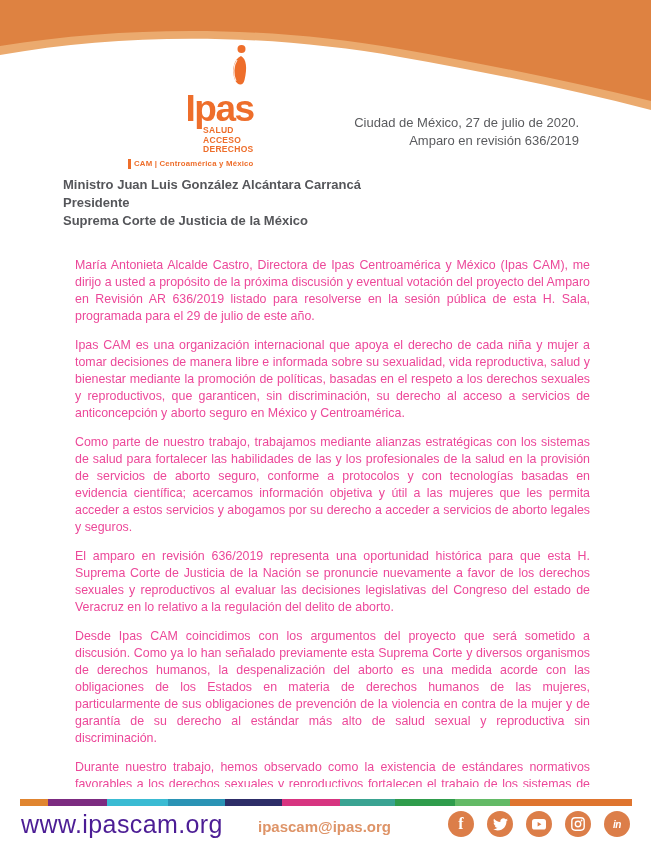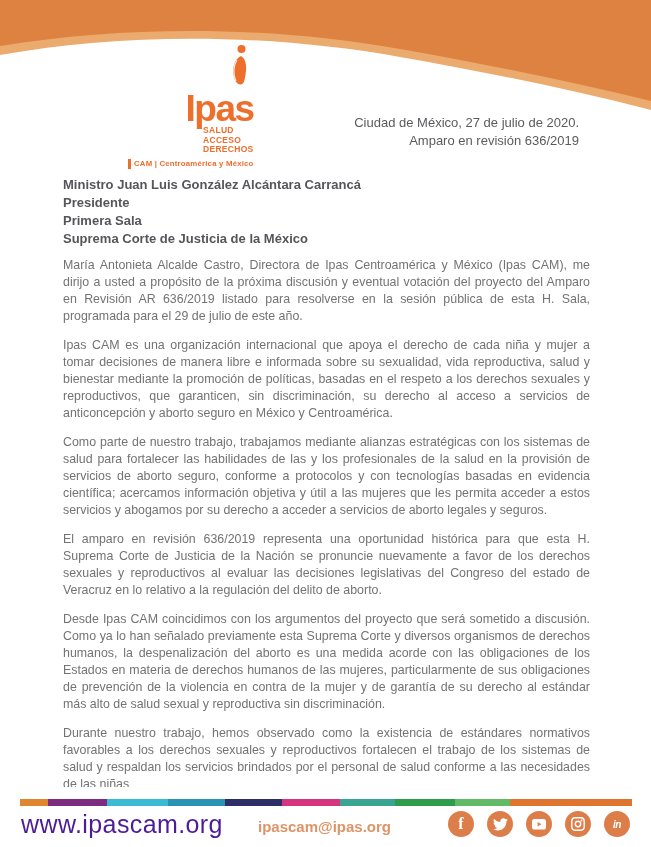--- a/index.html
+++ b/index.html
@@ -44,21 +44,21 @@
   .recipient {
     position: absolute; top: 176px; left: 63px;
     font-weight: bold; font-size: 13px; line-height: 18px; color: #55565a;
   }
   .bodytext {
     position: absolute; top: 257px; left: 63px; width: 527px; height: 530px;
     overflow: hidden;
   }
   .bodytext p {
     font-size: 12.4px; line-height: 17px; text-align: justify;
-    color: #737373; margin-bottom: 12px;
+    color: #ec4899; margin-bottom: 12px; margin-left: 12px;
   }
 
   
   .footer-stripe {
     position: absolute; top. 0; top: 799px; left: 20px; width: 612px; height: 7px;
     display: flex;
   }
   .footer-stripe div { height: 7px; }
   .footer-website {
     position: absolute; top: 810px; left: 21px;
@@ -110,21 +110,20 @@
 </div>
 
 <div class="dateblock">
   <div>Ciudad de México, 27 de julio de 2020.</div>
   <div>Amparo en revisión 636/2019</div>
 </div>
 
 <div class="recipient">
   <div>Ministro Juan Luis González Alcántara Carrancá</div>
   <div>Presidente</div>
-  <div>Primera Sala</div>
   <div>Suprema Corte de Justicia de la México</div>
 </div>
 
 <div class="bodytext">
   <p>María Antonieta Alcalde Castro, Directora de Ipas Centroamérica y México (Ipas CAM), me dirijo a usted a propósito de la próxima discusión y eventual votación del proyecto del Amparo en Revisión AR 636/2019 listado para resolverse en la sesión pública de esta H. Sala, programada para el 29 de julio de este año.</p>
   <p>Ipas CAM es una organización internacional que apoya el derecho de cada niña y mujer a tomar decisiones de manera libre e informada sobre su sexualidad, vida reproductiva, salud y bienestar mediante la promoción de políticas, basadas en el respeto a los derechos sexuales y reproductivos, que garanticen, sin discriminación, su derecho al acceso a servicios de anticoncepción y aborto seguro en México y Centroamérica.</p>
   <p>Como parte de nuestro trabajo, trabajamos mediante alianzas estratégicas con los sistemas de salud para fortalecer las habilidades de las y los profesionales de la salud en la provisión de servicios de aborto seguro, conforme a protocolos y con tecnologías basadas en evidencia científica; acercamos información objetiva y útil a las mujeres que les permita acceder a estos servicios y abogamos por su derecho a acceder a servicios de aborto legales y seguros.</p>
   <p>El amparo en revisión 636/2019 representa una oportunidad histórica para que esta H. Suprema Corte de Justicia de la Nación se pronuncie nuevamente a favor de los derechos sexuales y reproductivos al evaluar las decisiones legislativas del Congreso del estado de Veracruz en lo relativo a la regulación del delito de aborto.</p>
   <p>Desde Ipas CAM coincidimos con los argumentos del proyecto que será sometido a discusión. Como ya lo han señalado previamente esta Suprema Corte y diversos organismos de derechos humanos, la despenalización del aborto es una medida acorde con las obligaciones de los Estados en materia de derechos humanos de las mujeres, particularmente de sus obligaciones de prevención de la violencia en contra de la mujer y de garantía de su derecho al estándar más alto de salud sexual y reproductiva sin discriminación.</p>
   <p>Durante nuestro trabajo, hemos observado como la existencia de estándares normativos favorables a los derechos sexuales y reproductivos fortalecen el trabajo de los sistemas de salud y respaldan los servicios brindados por el personal de salud conforme a las necesidades de las niñas</p>

